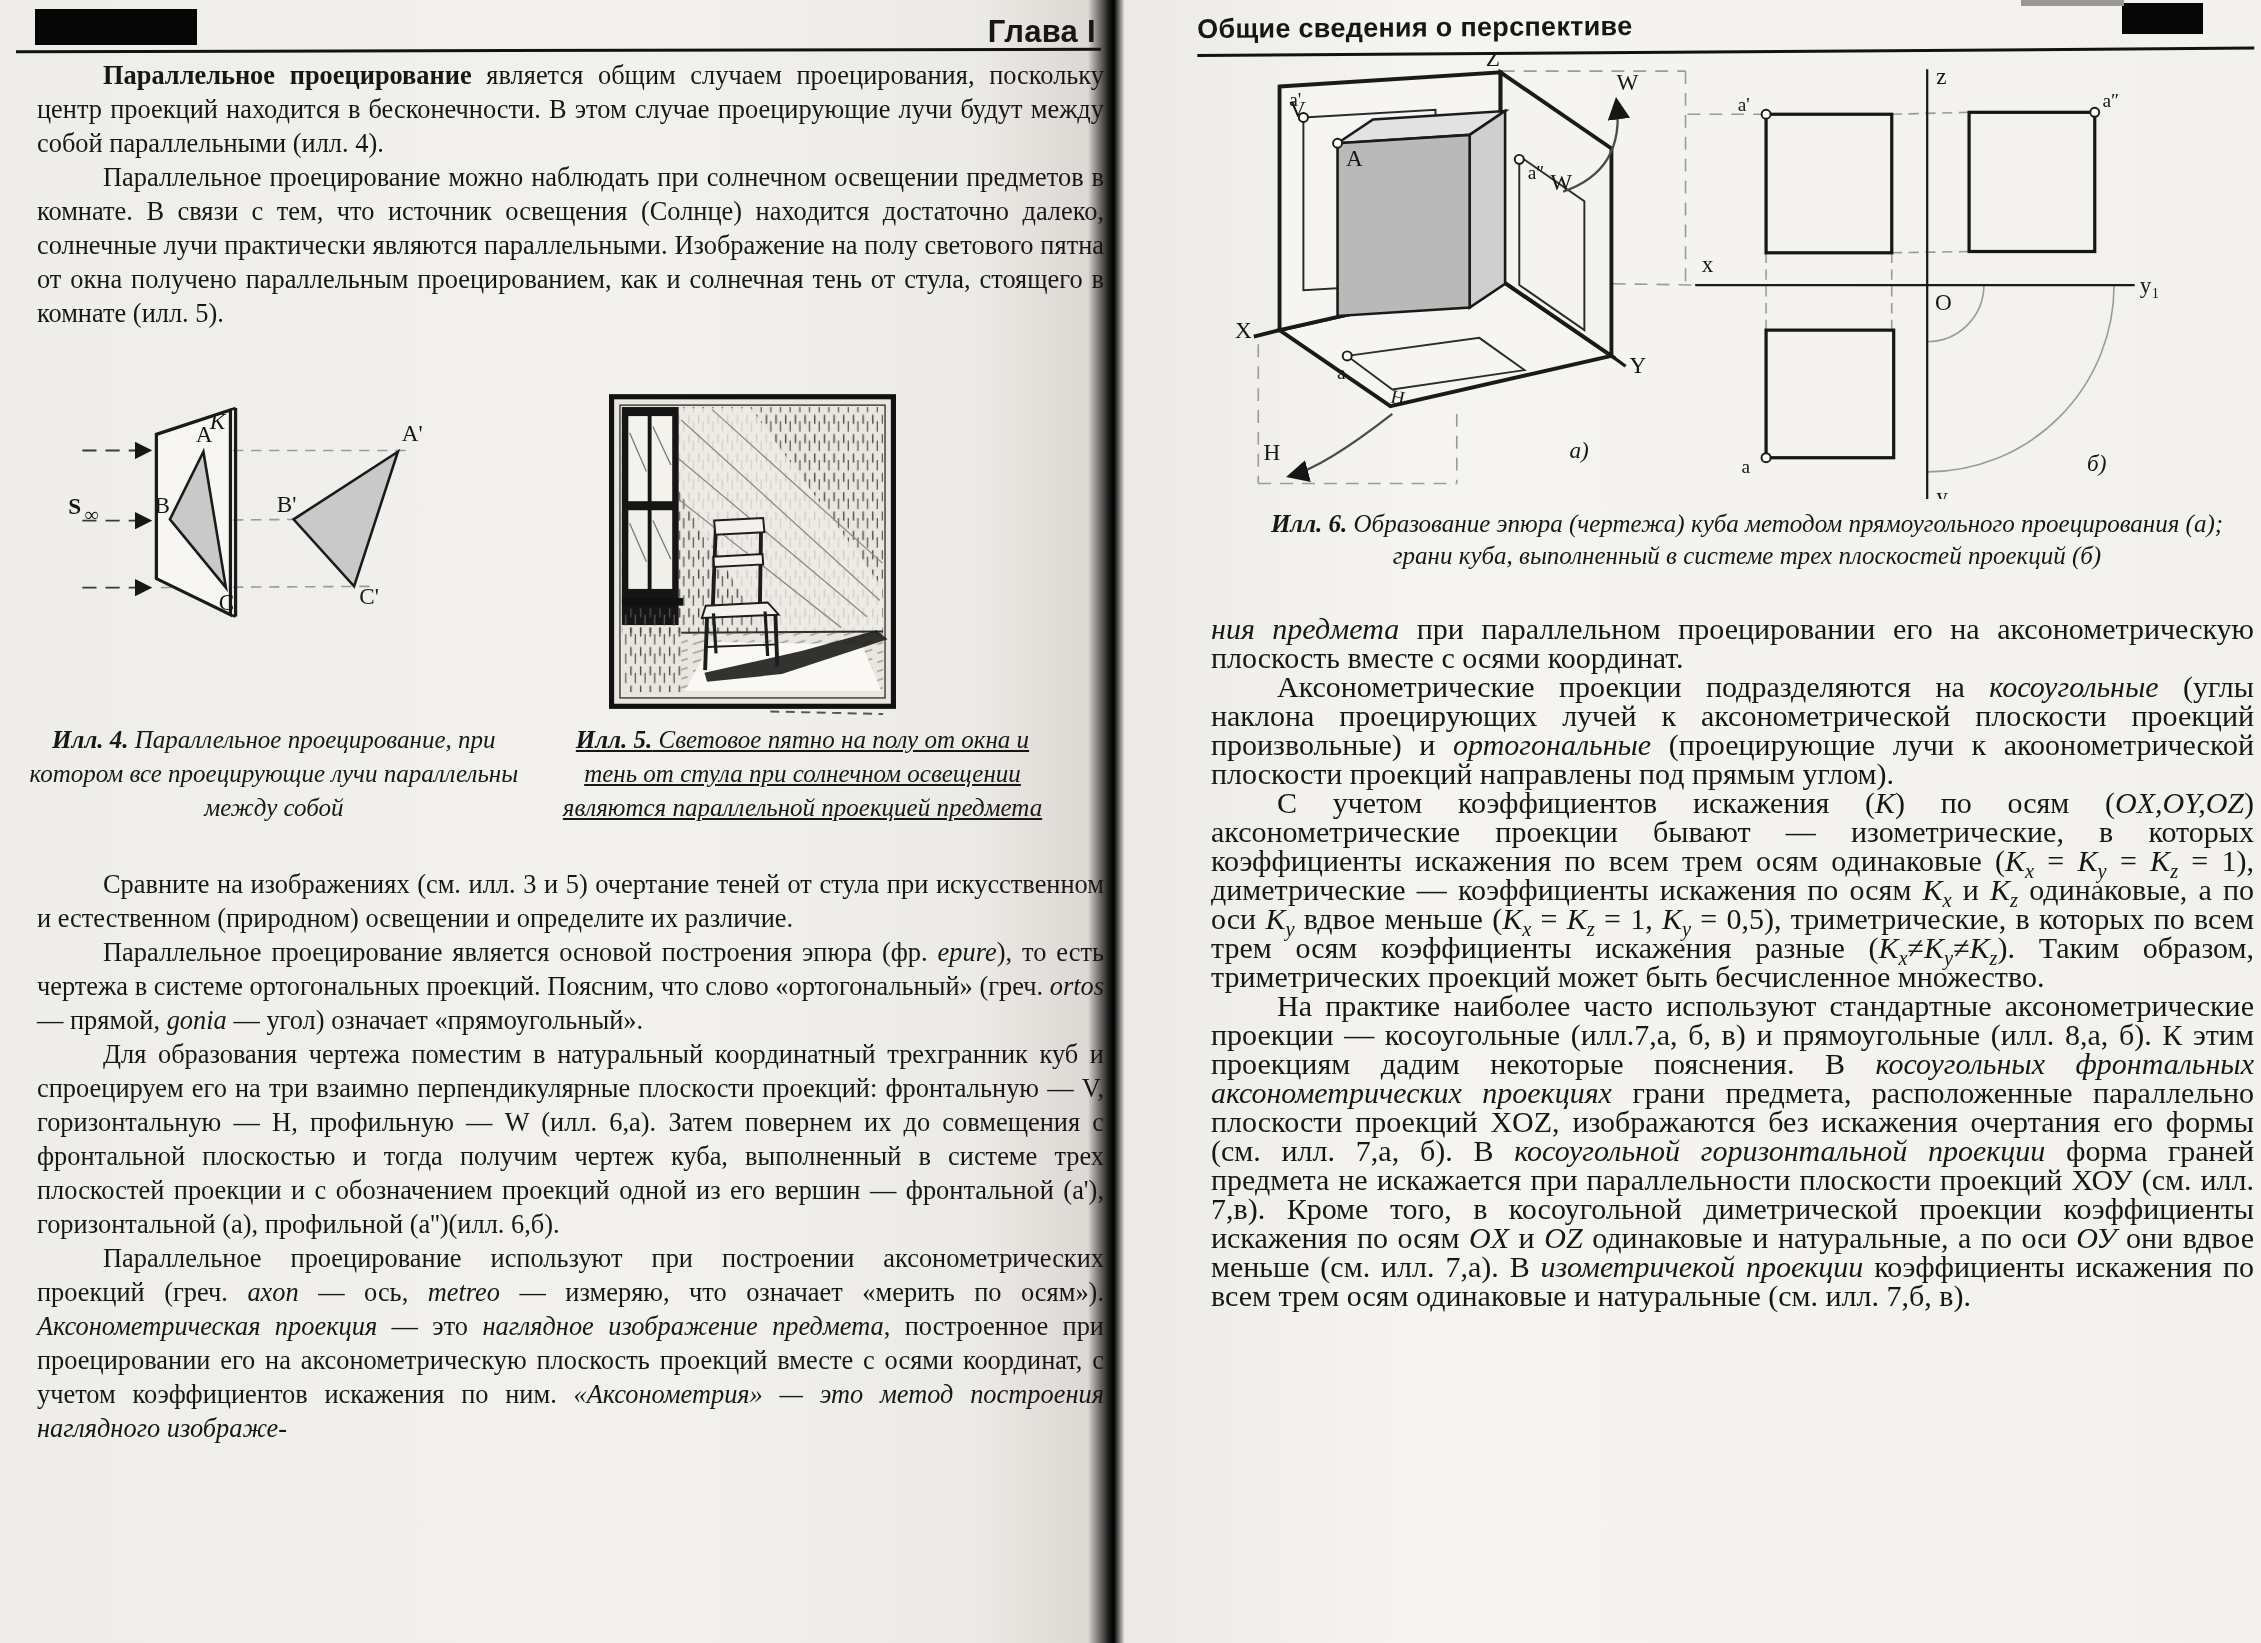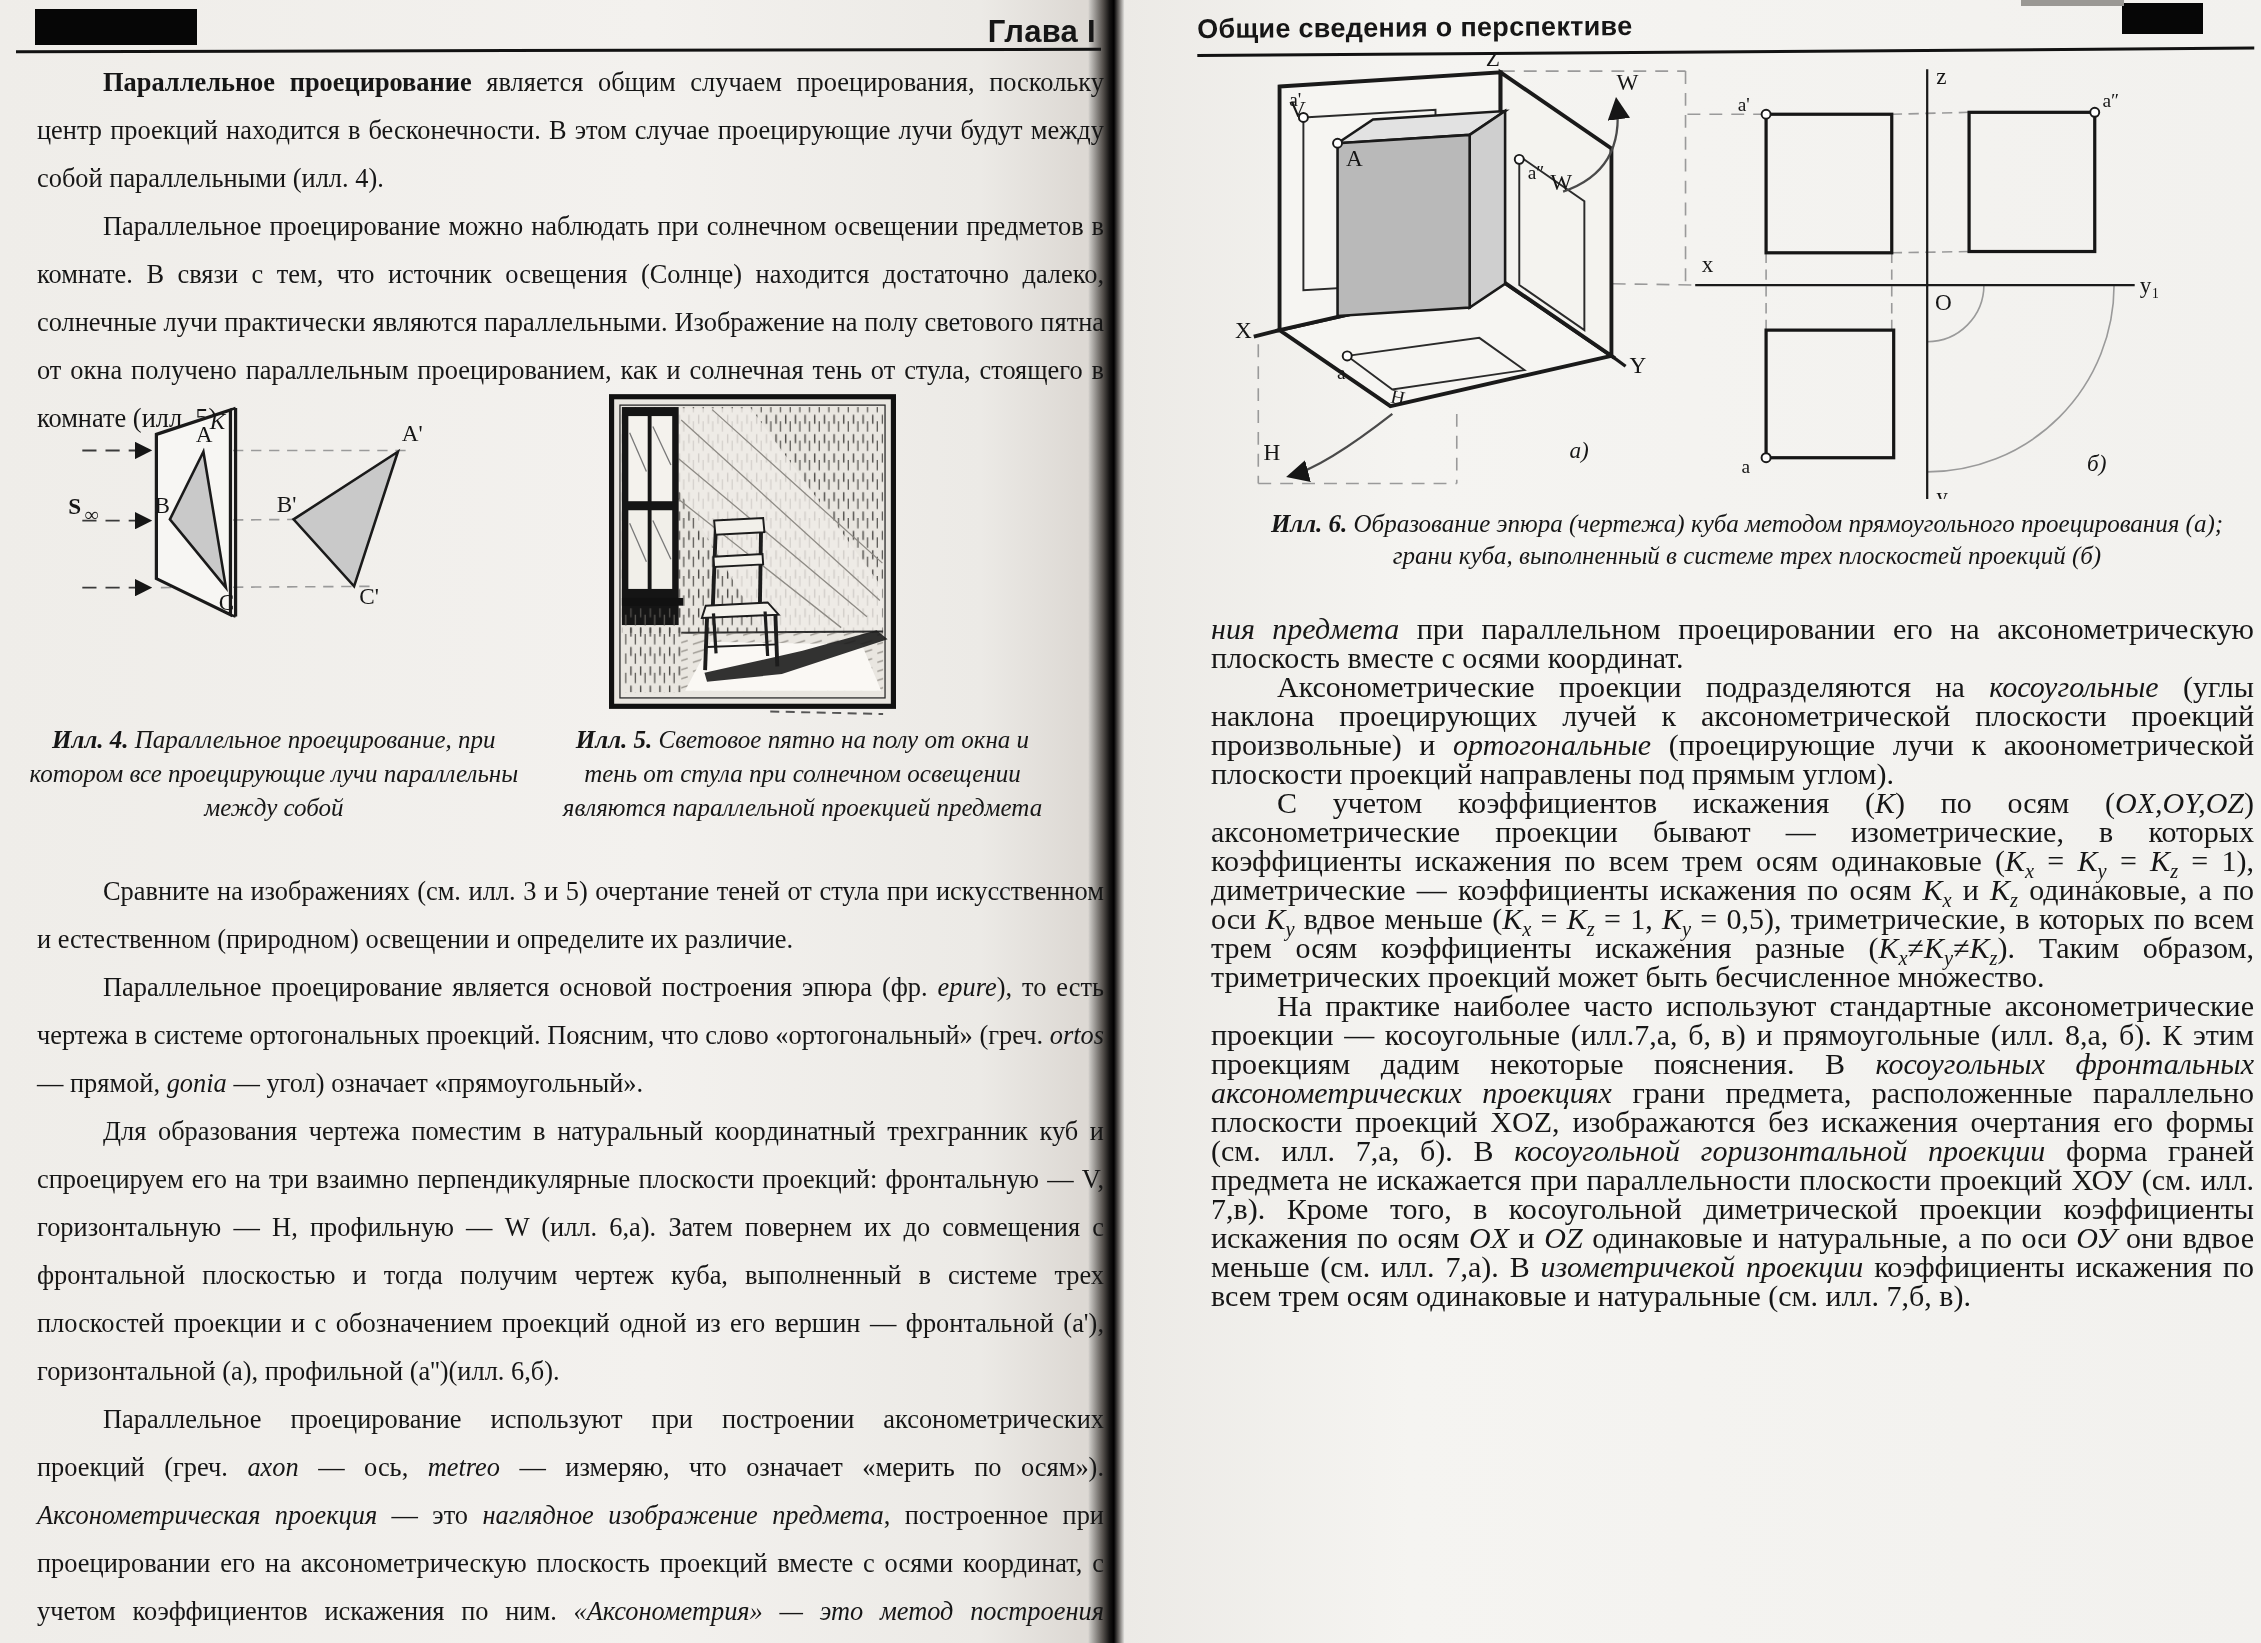--- a/index.html
+++ b/index.html
@@ -8,21 +8,21 @@
   .abs{position:absolute;}
   .page-left{left:0;top:0;width:1089px;height:1644px;
      background:linear-gradient(to right,#efede9 0%,#f3f1ee 60%,#eceae6 90%,#ddd9d4 99%);}
   .page-right{left:1124px;top:0;width:1137px;height:1644px;
      background:linear-gradient(to right,#eceae6 0%,#f5f4f1 25%,#f2f1ee 100%);}
   .gutter{left:1088px;top:0;width:37px;height:1644px;
      background:linear-gradient(to right,rgba(150,148,145,0) 0%,#55514d 40%,#151413 58%,#000 70%,#6d6a67 84%,#f5f4f1 100%);}
   .tab{background:#060606;}
   .hdr{font-family:"Liberation Sans", sans-serif;font-weight:bold;letter-spacing:0.3px;}
   .rule{background:#121212;}
-  .txt{font-size:26.4px;line-height:48px;text-align:justify;}
+  .txt{font-size:26.4px;line-height:34px;text-align:justify;}
   .txt p{margin:0;text-indent:66px;}
   .txt p.noind{text-indent:0;}
   .rtxt{font-size:30px;line-height:29px;}
   .cap{font-size:25px;line-height:34px;text-align:center;font-style:italic;}
   .b{font-weight:bold;}
   .i{font-style:italic;margin-top:28px;}
   sub{font-size:68%;line-height:0;}
   svg text{font-family:"Liberation Serif", serif;fill:#161616;}
   svg .lbl{font-size:36px;}
   svg .lbl-s{font-size:30px;}
@@ -136,21 +136,21 @@
       <line x1="152" y1="347" x2="149" y2="428" stroke-width="6"></line>
       <line x1="258" y1="342" x2="261" y2="422" stroke-width="6"></line>
       <line x1="162" y1="340" x2="166" y2="402" stroke-width="5"></line>
       <line x1="242" y1="337" x2="246" y2="406" stroke-width="5"></line>
       <line x1="151" y1="392" x2="260" y2="388" stroke-width="3"></line>
     </g>
     <line x1="250" y1="492" x2="425" y2="496" stroke="#555" stroke-width="3" stroke-dasharray="14 10"></line>
   </svg>
 
   <div class="abs cap" style="left:19.3px;top:723px;width:509px;"><span class="b i">Илл. 4.</span><span class="i"> Параллельное проецирование, при котором все проецирующие лучи параллельны между собой</span></div>
-  <div class="abs cap" style="left:548px;top:723px;width:509px;"><span class="b i">Илл. 5.</span><span class="i"> Световое пятно на полу от окна и тень от стула при солнечном освещении являются параллельной проекцией предмета</span></div>
+  <div class="abs cap" style="left:548px;top:723px;width:509px;text-decoration:underline;"><span class="b i">Илл. 5.</span><span class="i"> Световое пятно на полу от окна и тень от стула при солнечном освещении являются параллельной проекцией предмета</span></div>
 
   <div class="abs txt" style="left:37px;top:867px;width:1067px;">
     <p><span>Сравните на изображениях (см. илл. 3 и 5) очертание теней от стула при искусственном и естественном (природном) освещении и определите их различие.</span></p>
     <p><span>Параллельное проецирование является основой построения эпюра (фр. </span><span class="i">epure</span><span>), то есть чертежа в системе ортогональных проекций. Поясним, что слово «ортогональный» (греч. </span><span class="i">ortos</span><span> — прямой, </span><span class="i">gonia</span><span> — угол) означает «прямоугольный».</span></p>
     <p><span>Для образования чертежа поместим в натуральный координатный трехгранник куб и спроецируем его на три взаимно перпендикулярные плоскости проекций: фронтальную — V, горизонтальную — H, профильную — W (илл. 6,а). Затем повернем их до совмещения с фронтальной плоскостью и тогда получим чертеж куба, выполненный в системе трех плоскостей проекции и с обозначением проекций одной из его вершин — фронтальной (а'), горизонтальной (а), профильной (а'')(илл. 6,б).</span></p>
     <p><span>Параллельное проецирование используют при построении аксонометрических проекций (греч. </span><span class="i">axon</span><span> — ось, </span><span class="i">metreo</span><span> — измеряю, что означает «мерить по осям»). </span><span class="i">Аксонометрическая проекция</span><span> — это </span><span class="i">наглядное изображение предмета</span><span>, построенное при проецировании его на аксонометрическую плоскость проекций вместе с осями координат, с учетом коэффициентов искажения по ним. </span><span class="i">«Аксонометрия» — это метод построения наглядного изображе-</span></p>
   </div>
 
   <div class="abs tab" style="left:2122px;top:2.6px;width:81px;height:31px;"></div>
   <div class="abs" style="left:2021px;top:0;width:103px;height:5.8px;background:#9a9894;"></div>

